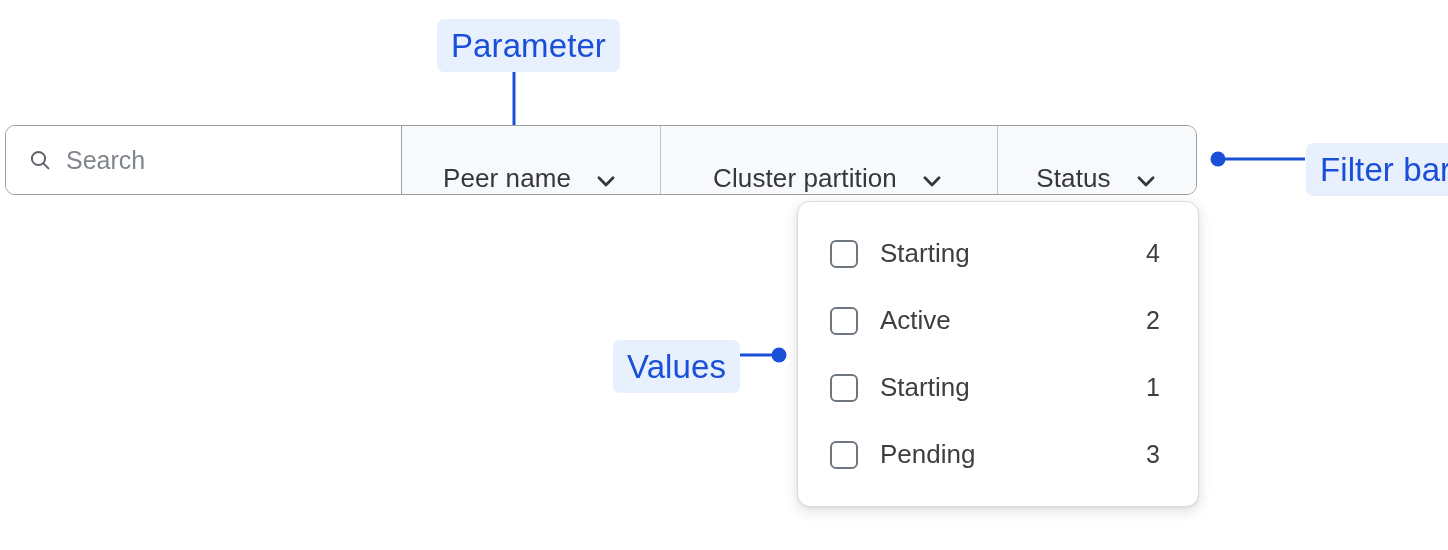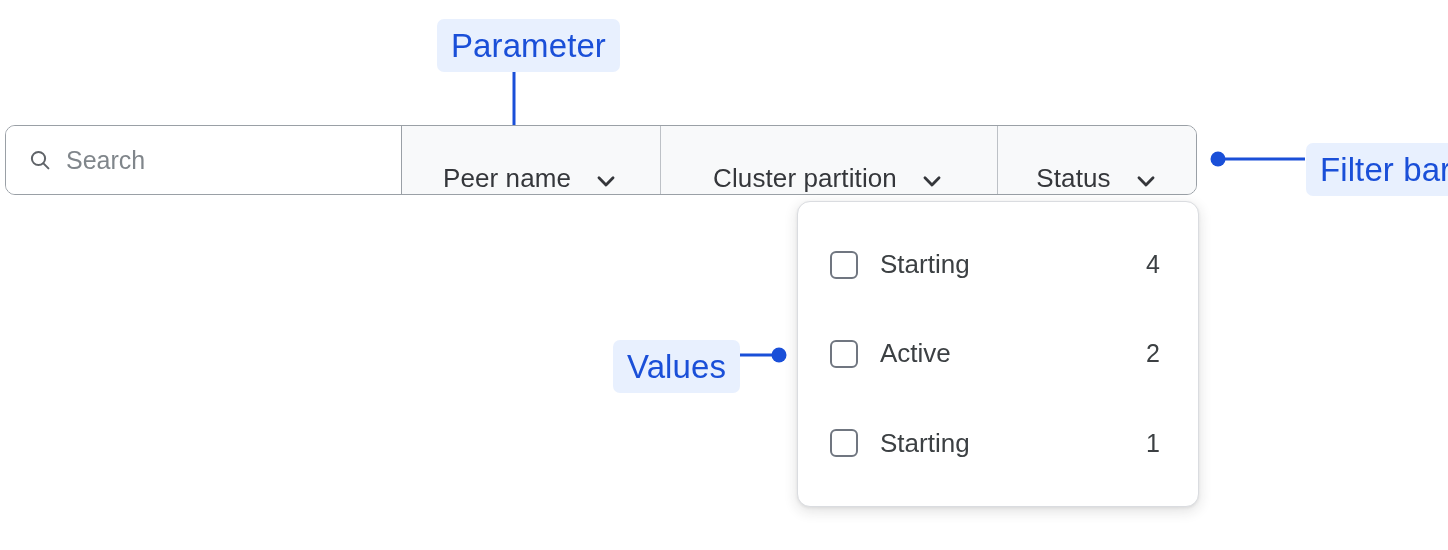--- a/index.html
+++ b/index.html
@@ -239,20 +239,25 @@
       <span class="opt-label">Active</span>
       <span class="opt-count">2</span>
     </div>
 
     <div class="dd-option">
       <span class="checkbox"></span>
       <span class="opt-label">Starting</span>
       <span class="opt-count">1</span>
     </div>
 
+    <div class="dd-option">
+      <span class="checkbox"></span>
+      <span class="opt-label">Pending</span>
+      <span class="opt-count">3</span>
+    </div>
 
   </div>
 
   <div class="anno-chip chip-parameter">Parameter</div>
 
   <div class="anno-chip chip-values">Values</div>
 
   <div class="anno-chip chip-filterbar">Filter bar</div>
 
 </div>

